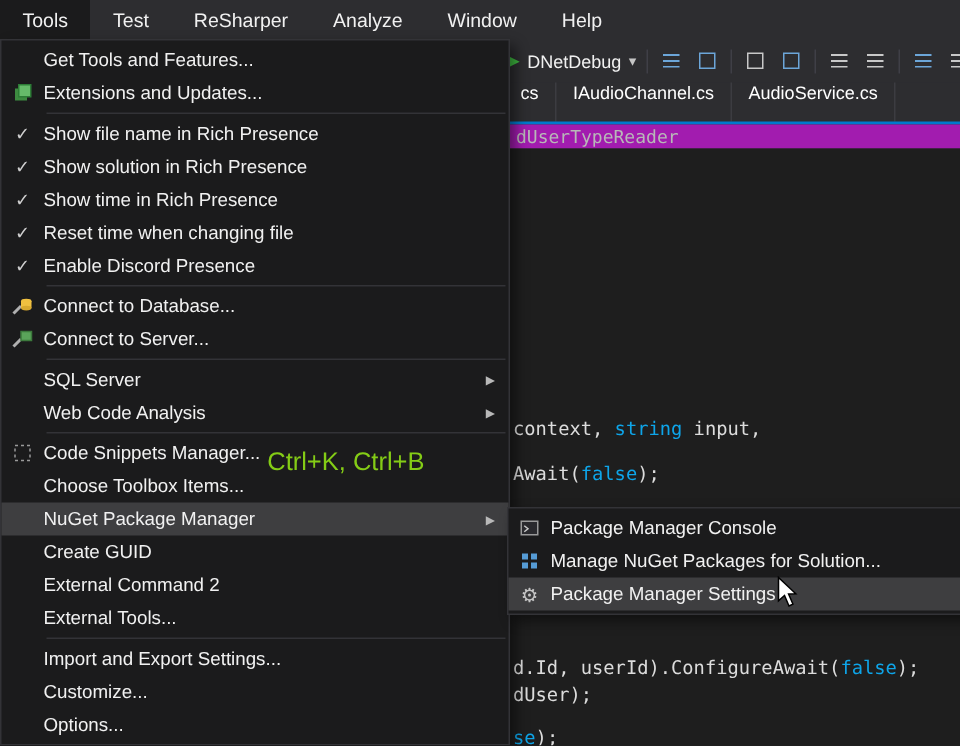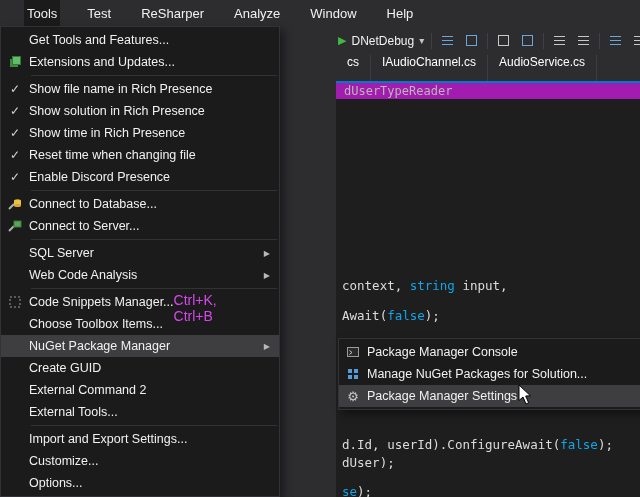--- a/index.html
+++ b/index.html
@@ -1,21 +1,21 @@
 <!DOCTYPE html>
 <html><head>
 <meta charset="utf-8">
 <style>
   html,body{margin:0;padding:0;background:#1e1e1e;}
   .root{position:relative;width:640px;height:497px;background:#2d2d30;overflow:hidden;
         font-family:"Liberation Sans",sans-serif;color:#f1f1f1;}
 
   
   .menubar{position:absolute;top:0;left:0;right:0;height:26px;display:flex;background:#2d2d30;font-size:13px;}
-  .mb-item{padding:0 3px;display:flex;align-items:center;cursor:default;margin-left:24px;}
+  .mb-item{padding:0 15px;display:flex;align-items:center;cursor:default;}
   .mb-item.active{background:#1b1b1c;}
 
   
   .toolbar{position:absolute;top:26px;left:0;right:0;height:29px;background:#2d2d30;}
   .tb-inner{position:absolute;left:338px;top:0;height:29px;display:flex;align-items:center;gap:7px;font-size:12px;}
   .tb-play{display:flex;align-items:center;gap:5px;}
   .play-glyph{color:#3fba41;font-size:11px;}
   .caret{color:#c5c5c5;font-size:10px;}
   .tb-sep{width:1px;height:16px;background:#3f3f46;}
   .tbi{width:17px;height:17px;display:inline-flex;align-items:center;justify-content:center;}
@@ -30,27 +30,27 @@
   .tab-underline{position:absolute;top:81px;left:336px;right:0;height:2px;background:#007acc;}
 
   
   .navband{position:absolute;top:83px;left:336px;right:0;height:16px;background:#a21caf;
            font:12px "DejaVu Sans Mono",monospace;color:#b8b8b8;padding-left:8px;display:flex;align-items:center;}
   .editor{position:absolute;top:99px;left:336px;right:0;bottom:0;background:#1e1e1e;}
   .code-line{position:absolute;left:6px;font:12.5px "DejaVu Sans Mono",monospace;color:#dcdcdc;white-space:pre;}
   .kw{color:#0ea5e9;}
 
   
-  .menu{position:absolute;top:26px;left:0;width:280px;bottom:0;background:#1b1b1c;border:1px solid #333337;
+  .menu{position:absolute;top:26px;left:0;width:340px;bottom:0;background:#1b1b1c;border:1px solid #333337;
         box-sizing:border-box;padding-top:2px;z-index:10;box-shadow:4px 4px 8px rgba(0,0,0,.45);}
   .mi{height:22px;display:flex;align-items:center;position:relative;padding-right:6px;}
   .mi.hl{background:#3e3e40;}
   .mi-icon{flex:0 0 28px;width:28px;display:flex;align-items:center;justify-content:center;color:#d0d0d0;font-size:12px;}
   .mi-label{font-size:12.5px;color:#f1f1f1;white-space:nowrap;}
-  .mi-shortcut{margin-left:auto;margin-right:50px;font-size:14px;color:#d946ef;margin-top:12px;}
+  .mi-shortcut{margin-left:auto;margin-right:50px;font-size:17px;color:#84cc16;margin-top:12px;}
   .mi-arrow{position:absolute;right:9px;font-size:8px;color:#b8b8b8;}
   .sep{height:1px;background:#333337;margin:2px 2px 2px 30px;}
   .gear-glyph{font-size:13px;color:#c5c5c5;}
 
   
   .submenu{position:absolute;top:338px;left:338px;width:360px;background:#1b1b1c;border:1px solid #333337;
            box-sizing:border-box;padding:2px 0;z-index:11;box-shadow:4px 4px 8px rgba(0,0,0,.45);}
 
   .cursor{position:absolute;left:518px;top:384px;z-index:20;}
 </style>

